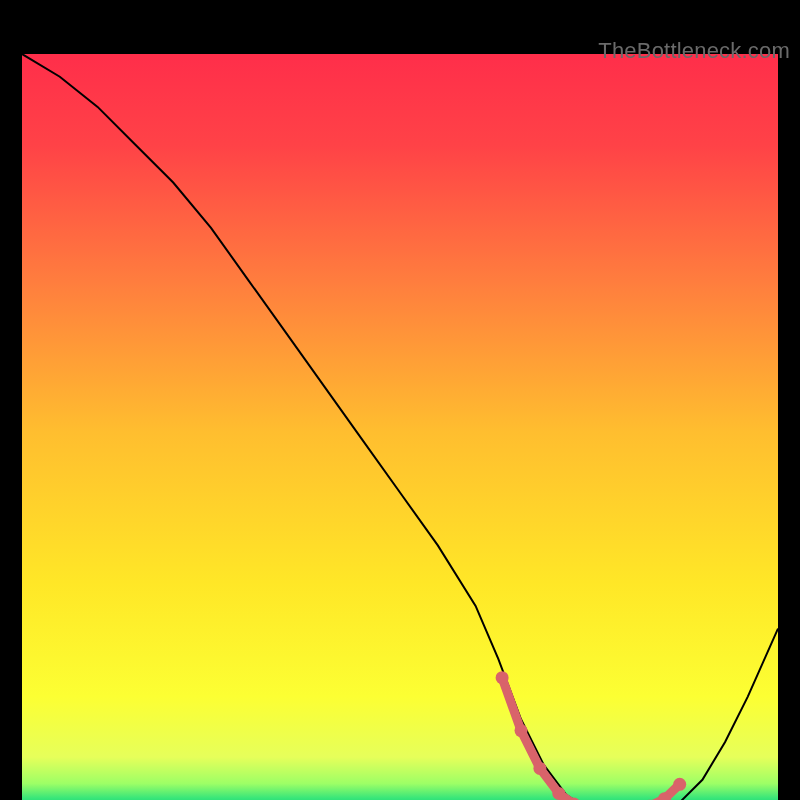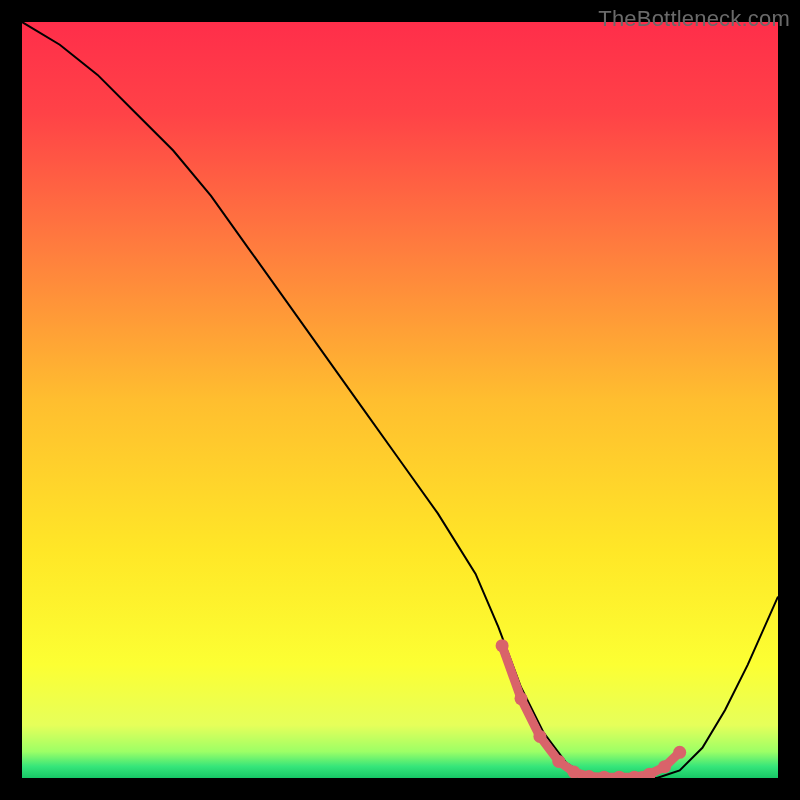--- a/index.html
+++ b/index.html
@@ -8,20 +8,21 @@
     width: 800px;
     height: 800px;
     background: #000000;
     font-family: Arial, Helvetica, sans-serif;
     overflow: hidden;
   }
   .wrap {
     position: relative;
     width: 800px;
     height: 672px;
+    margin-top: 32px;
   }
   .watermark {
     position: absolute;
     top: 6px;
     right: 10px;
     color: #6a6a6a;
     font-size: 22px;
     font-weight: 500;
     letter-spacing: 0.2px;
     z-index: 5;

